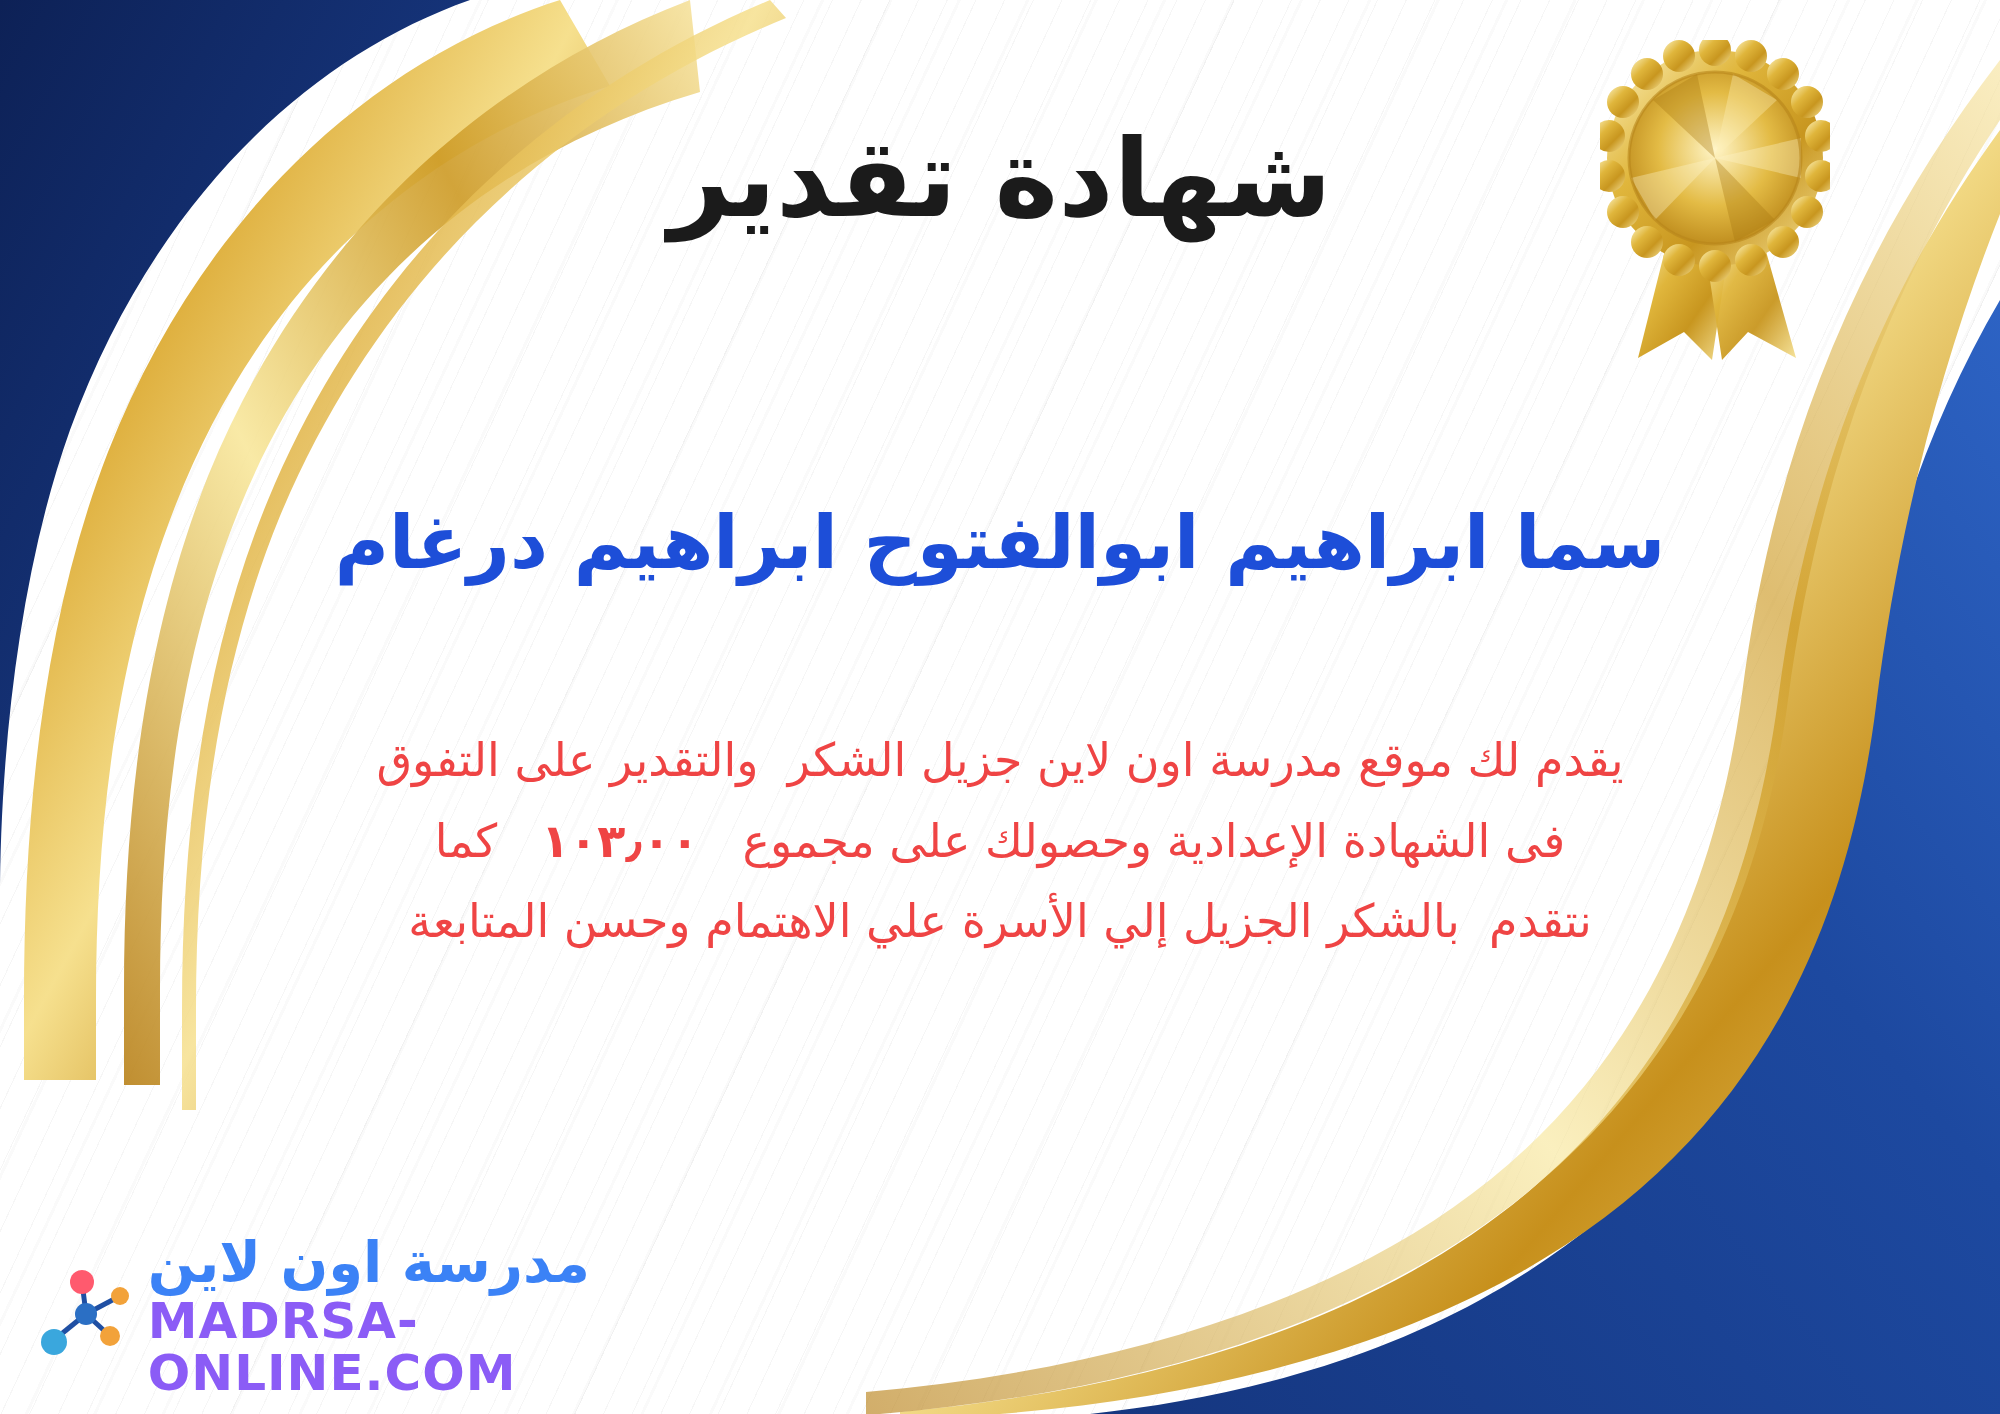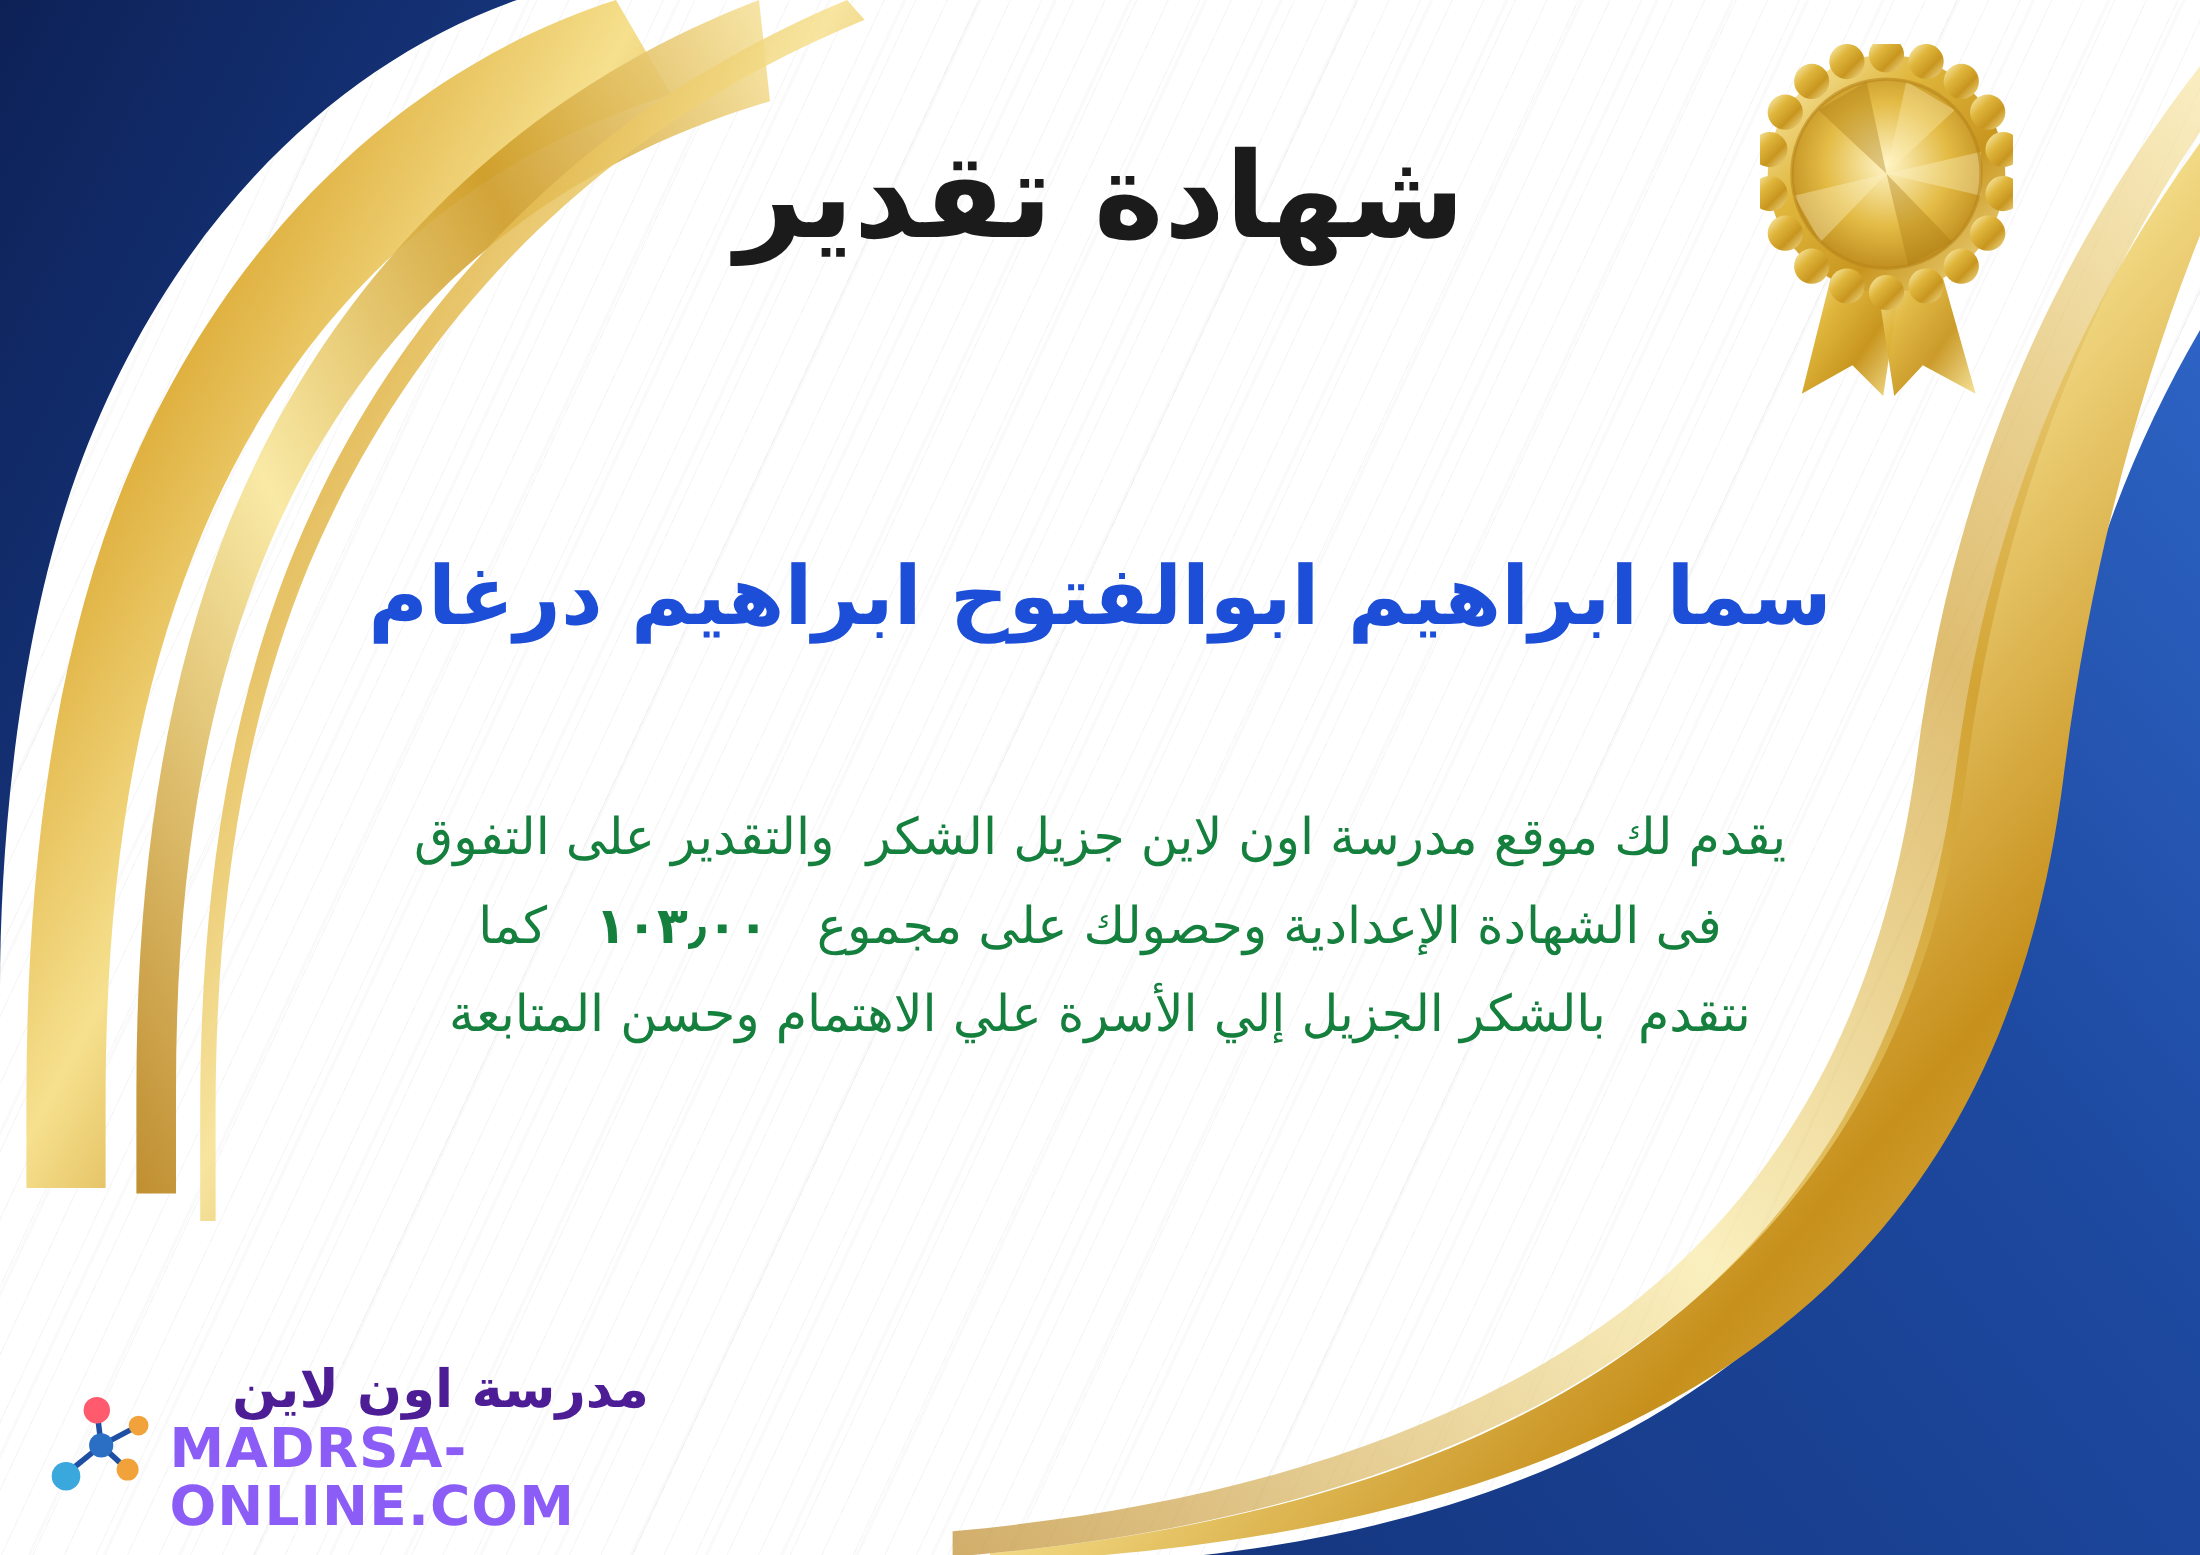--- a/index.html
+++ b/index.html
@@ -88,21 +88,21 @@
     line-height: 1.15;
   }
 
   .body-block {
     position: absolute;
     top: 720px;
     left: 160px;
     right: 160px;
     text-align: center;
     font-size: 46px;
-    color: #15803d;
+    color: #ef4444;
     line-height: 1.75;
     direction: rtl;
   }
 
   .body-line {
     display: block;
     white-space: pre-wrap;
   }
 
   .grade-num {
@@ -139,23 +139,23 @@
     display: flex;
     flex-direction: column;
     justify-content: center;
   }
   .logo-row {
     display: flex;
     align-items: center;
     direction: rtl;
   }
   .logo-arabic {
-    font-size: 48px;
+    font-size: 56px;
     font-weight: 700;
-    color: #4c1d95;
+    color: #3b82f6;
     white-space: nowrap;
     line-height: 1.05;
   }
   .logo-domain {
     font-size: 50px;
     font-weight: 700;
     color: #8b5cf6;
     letter-spacing: 1px;
     direction: ltr;
     text-align: left;

